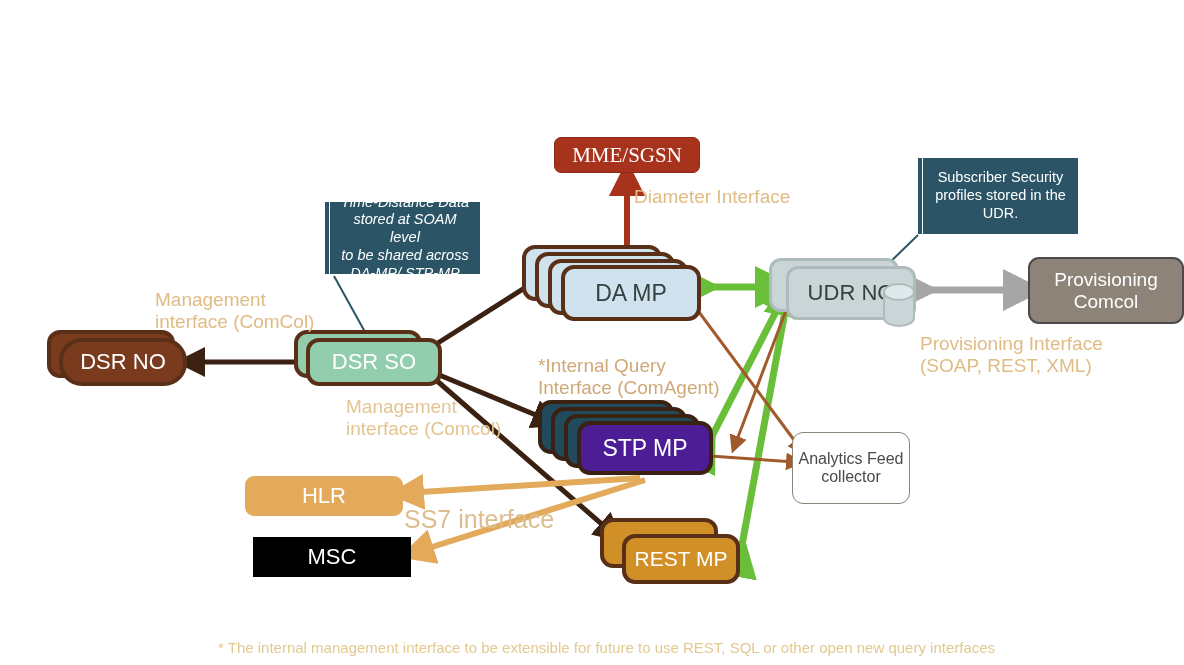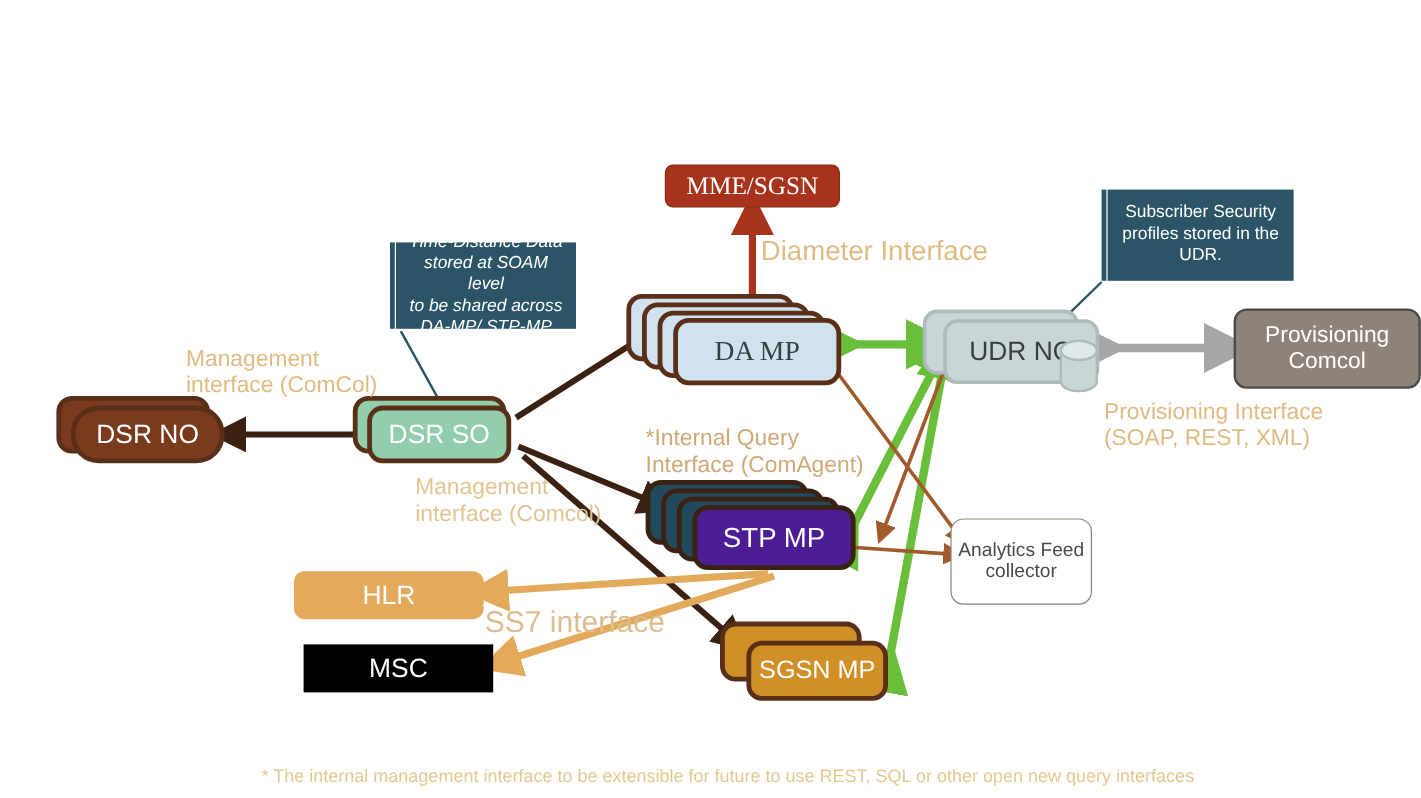--- a/index.html
+++ b/index.html
@@ -153,21 +153,21 @@
     <span>MME/SGSN</span>
   </div>
 
   <div class="shadowcard" style="left:522px; top:245px; width:140px; height:56px; background:#cfe2ee;
               border:4px solid #5a2f18; border-radius:13px;"></div>
   <div class="shadowcard" style="left:535px; top:252px; width:140px; height:56px; background:#cfe2ee;
               border:4px solid #5a2f18; border-radius:13px;"></div>
   <div class="shadowcard" style="left:548px; top:259px; width:140px; height:56px; background:#cfe2ee;
               border:4px solid #5a2f18; border-radius:13px;"></div>
   <div class="node" style="left:561px; top:265px; width:140px; height:56px; background:#cfe2ee;
-              color:#35403f; font-size:23px; border:4px solid #5a2f18; border-radius:13px;font-family:Liberation Serif, serif;">
+              color:#35403f; font-size:23px; border:4px solid #5a2f18; border-radius:13px;">
     <span>DA MP</span>
   </div>
 
   <div class="shadowcard" style="left:769px; top:258px; width:130px; height:54px; background:#c9d5d7;
               border:3px solid #aebbbd; border-radius:12px;"></div>
   <div class="node" style="left:786px; top:266px; width:130px; height:54px; background:#c9d5d7;
               color:#35403f; font-size:22px; border:3px solid #aebbbd; border-radius:12px;">
     <span>UDR NO</span>
   </div>
   <svg class="cyl" style="left:882px; top:283px;" width="34" height="44" viewBox="0 0 34 44">
@@ -176,21 +176,21 @@
   </svg>
 
   <div class="node" style="left:1028px; top:257px; width:156px; height:67px; background:#8d8378;
               color:#ffffff; font-size:19px; border-radius:11px; border:2px solid #4a4a4a;">
     <span>Provisioning
 Comcol</span>
   </div>
 
   <div class="shadowcard" style="left:294px; top:330px; width:128px; height:48px; background:#92cdad;
               border:4px solid #5a2f18; border-radius:13px;"></div>
-  <div class="node" style="left:306px; top:338px; width:120px; height:48px; background:#92cdad;
+  <div class="node" style="left:306px; top:338px; width:136px; height:48px; background:#92cdad;
               color:#ffffff; font-size:22px; border:4px solid #5a2f18; border-radius:13px;">
     <span>DSR SO</span>
   </div>
 
   <div class="shadowcard" style="left:47px; top:330px; width:128px; height:48px; background:#7a3a1e;
               border:4px solid #5a2f18; border-radius:13px;"></div>
   <div class="node" style="left:59px; top:338px; width:128px; height:48px; background:#7a3a1e;
               color:#ffffff; font-size:22px; border:4px solid #5a2f18; border-radius:23px;">
     <span>DSR NO</span>
   </div>
@@ -203,41 +203,41 @@
               border:4px solid #3b2112; border-radius:13px;"></div>
   <div class="node" style="left:577px; top:421px; width:136px; height:54px; background:#4c1d95;
               color:#ffffff; font-size:23px; border:4px solid #3b2112; border-radius:13px;">
     <span>STP MP</span>
   </div>
 
   <div class="shadowcard" style="left:600px; top:518px; width:118px; height:50px; background:#d18f28;
               border:4px solid #5a2f18; border-radius:13px;"></div>
   <div class="node" style="left:622px; top:534px; width:118px; height:50px; background:#d18f28;
               color:#ffffff; font-size:21px; border:4px solid #5a2f18; border-radius:13px;">
-    <span>SGSN MP</span>
+    <span>REST MP</span>
   </div>
 
   <div class="node" style="left:792px; top:432px; width:118px; height:72px; background:#ffffff;
               color:#4a4a4a; font-size:16px; border-radius:11px; border:1.5px solid #8d8378;">
     <span>Analytics
 Feed
 collector</span>
   </div>
 
   <div class="node" style="left:245px; top:476px; width:158px; height:40px; background:#e2aa5a;
               color:#ffffff; font-size:22px; border-radius:9px;">
     <span>HLR</span>
   </div>
 
   <div class="node" style="left:253px; top:537px; width:158px; height:40px; background:#000000;
               color:#ffffff; font-size:22px; border-radius:0px;">
     <span>MSC</span>
   </div>
 
-  <div class="lbl" style="left:634px; top:196px; font-size:23px; color:#e0bc84;">Diameter Interface</div>
+  <div class="lbl" style="left:634px; top:186px; font-size:19px; color:#e0bc84;">Diameter Interface</div>
 
   <div class="lbl" style="left:155px; top:289px; font-size:19px; color:#e0bc84;">Management
 interface (ComCol)</div>
 
   <div class="lbl" style="left:346px; top:396px; font-size:19px; color:#e3c493;">Management
 interface (Comcol)</div>
 
   <div class="lbl" style="left:538px; top:355px; font-size:19px; color:#cfa978;">*Internal Query
 Interface (ComAgent)</div>
 

